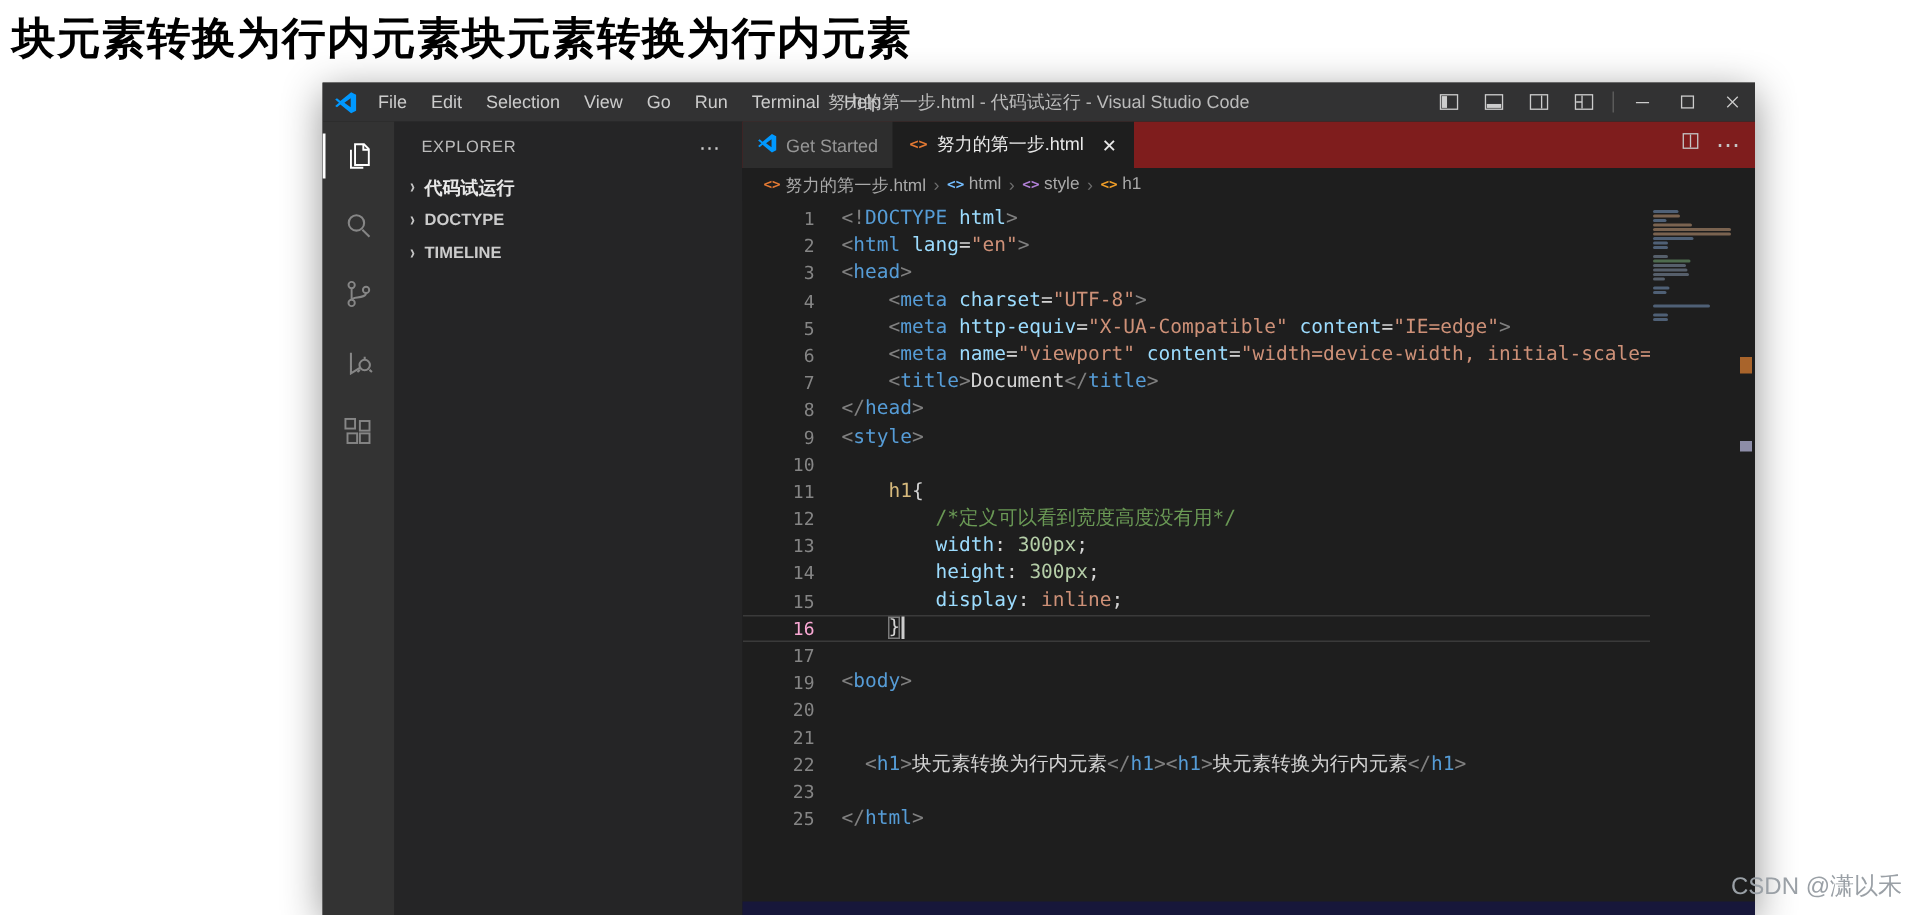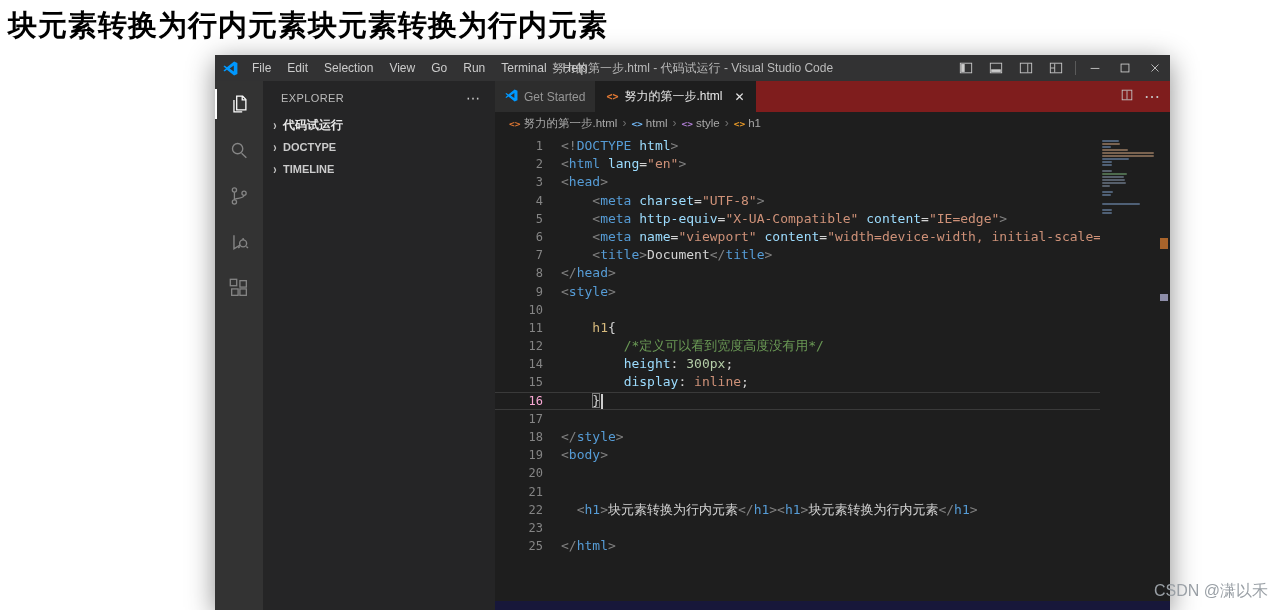--- a/index.html
+++ b/index.html
@@ -284,25 +284,25 @@
               <div class="code-line"><span class="ln">3</span><span class="lc"><span class="tk-p">&lt;</span><span class="tk-tag">head</span><span class="tk-p">&gt;</span></span></div>
               <div class="code-line"><span class="ln">4</span><span class="lc"><span class="tk-txt">    </span><span class="tk-p">&lt;</span><span class="tk-tag">meta</span><span class="tk-txt"> </span><span class="tk-attr">charset</span><span class="tk-op">=</span><span class="tk-str">"UTF-8"</span><span class="tk-p">&gt;</span></span></div>
               <div class="code-line"><span class="ln">5</span><span class="lc"><span class="tk-txt">    </span><span class="tk-p">&lt;</span><span class="tk-tag">meta</span><span class="tk-txt"> </span><span class="tk-attr">http-equiv</span><span class="tk-op">=</span><span class="tk-str">"X-UA-Compatible"</span><span class="tk-txt"> </span><span class="tk-attr">content</span><span class="tk-op">=</span><span class="tk-str">"IE=edge"</span><span class="tk-p">&gt;</span></span></div>
               <div class="code-line"><span class="ln">6</span><span class="lc"><span class="tk-txt">    </span><span class="tk-p">&lt;</span><span class="tk-tag">meta</span><span class="tk-txt"> </span><span class="tk-attr">name</span><span class="tk-op">=</span><span class="tk-str">"viewport"</span><span class="tk-txt"> </span><span class="tk-attr">content</span><span class="tk-op">=</span><span class="tk-str">"width=device-width, initial-scale=1.0"</span></span></div>
               <div class="code-line"><span class="ln">7</span><span class="lc"><span class="tk-txt">    </span><span class="tk-p">&lt;</span><span class="tk-tag">title</span><span class="tk-p">&gt;</span><span class="tk-txt">Document</span><span class="tk-p">&lt;/</span><span class="tk-tag">title</span><span class="tk-p">&gt;</span></span></div>
               <div class="code-line"><span class="ln">8</span><span class="lc"><span class="tk-p">&lt;/</span><span class="tk-tag">head</span><span class="tk-p">&gt;</span></span></div>
               <div class="code-line"><span class="ln">9</span><span class="lc"><span class="tk-p">&lt;</span><span class="tk-tag">style</span><span class="tk-p">&gt;</span></span></div>
               <div class="code-line"><span class="ln">10</span><span class="lc"></span></div>
               <div class="code-line"><span class="ln">11</span><span class="lc"><span class="tk-txt">    </span><span class="tk-sel">h1</span><span class="tk-txt">{</span></span></div>
               <div class="code-line"><span class="ln">12</span><span class="lc"><span class="tk-txt">        </span><span class="tk-com">/*定义可以看到宽度高度没有用*/</span></span></div>
+              <div class="code-line"><span class="ln">13</span><span class="lc"><span class="tk-txt">        </span><span class="tk-prop">width</span><span class="tk-txt">: </span><span class="tk-num">300px</span><span class="tk-txt">;</span></span></div>
               <div class="code-line"><span class="ln">14</span><span class="lc"><span class="tk-txt">        </span><span class="tk-prop">height</span><span class="tk-txt">: </span><span class="tk-num">300px</span><span class="tk-txt">;</span></span></div>
               <div class="code-line"><span class="ln">15</span><span class="lc"><span class="tk-txt">        </span><span class="tk-prop">display</span><span class="tk-txt">: </span><span class="tk-val">inline</span><span class="tk-txt">;</span></span></div>
               <div class="code-line current"><span class="ln">16</span><span class="lc"><span class="tk-txt">    </span><span class="tk-brkt">}</span><span class="cursor"></span></span></div>
               <div class="code-line"><span class="ln">17</span><span class="lc"></span></div>
-              <div class="code-line"><span class="ln">18</span><span class="lc"><span class="tk-p">&lt;/</span><span class="tk-tag">style</span><span class="tk-p">&gt;</span></span></div>
               <div class="code-line"><span class="ln">19</span><span class="lc"><span class="tk-p">&lt;</span><span class="tk-tag">body</span><span class="tk-p">&gt;</span></span></div>
               <div class="code-line"><span class="ln">20</span><span class="lc"></span></div>
               <div class="code-line"><span class="ln">21</span><span class="lc"></span></div>
               <div class="code-line"><span class="ln">22</span><span class="lc"><span class="tk-txt">  </span><span class="tk-p">&lt;</span><span class="tk-tag">h1</span><span class="tk-p">&gt;</span><span class="tk-txt">块元素转换为行内元素</span><span class="tk-p">&lt;/</span><span class="tk-tag">h1</span><span class="tk-p">&gt;</span><span class="tk-p">&lt;</span><span class="tk-tag">h1</span><span class="tk-p">&gt;</span><span class="tk-txt">块元素转换为行内元素</span><span class="tk-p">&lt;/</span><span class="tk-tag">h1</span><span class="tk-p">&gt;</span></span></div>
               <div class="code-line"><span class="ln">23</span><span class="lc"></span></div>
               <div class="code-line"><span class="ln">25</span><span class="lc"><span class="tk-p">&lt;/</span><span class="tk-tag">html</span><span class="tk-p">&gt;</span></span></div>
             </div>
           <div class="minimap" id="minimap">
               <div class="mm-line" style="background: rgb(79, 96, 118); width: 16.75px;"></div>
               <div class="mm-line" style="background: rgb(122, 99, 80); width: 17.6px;"></div>

